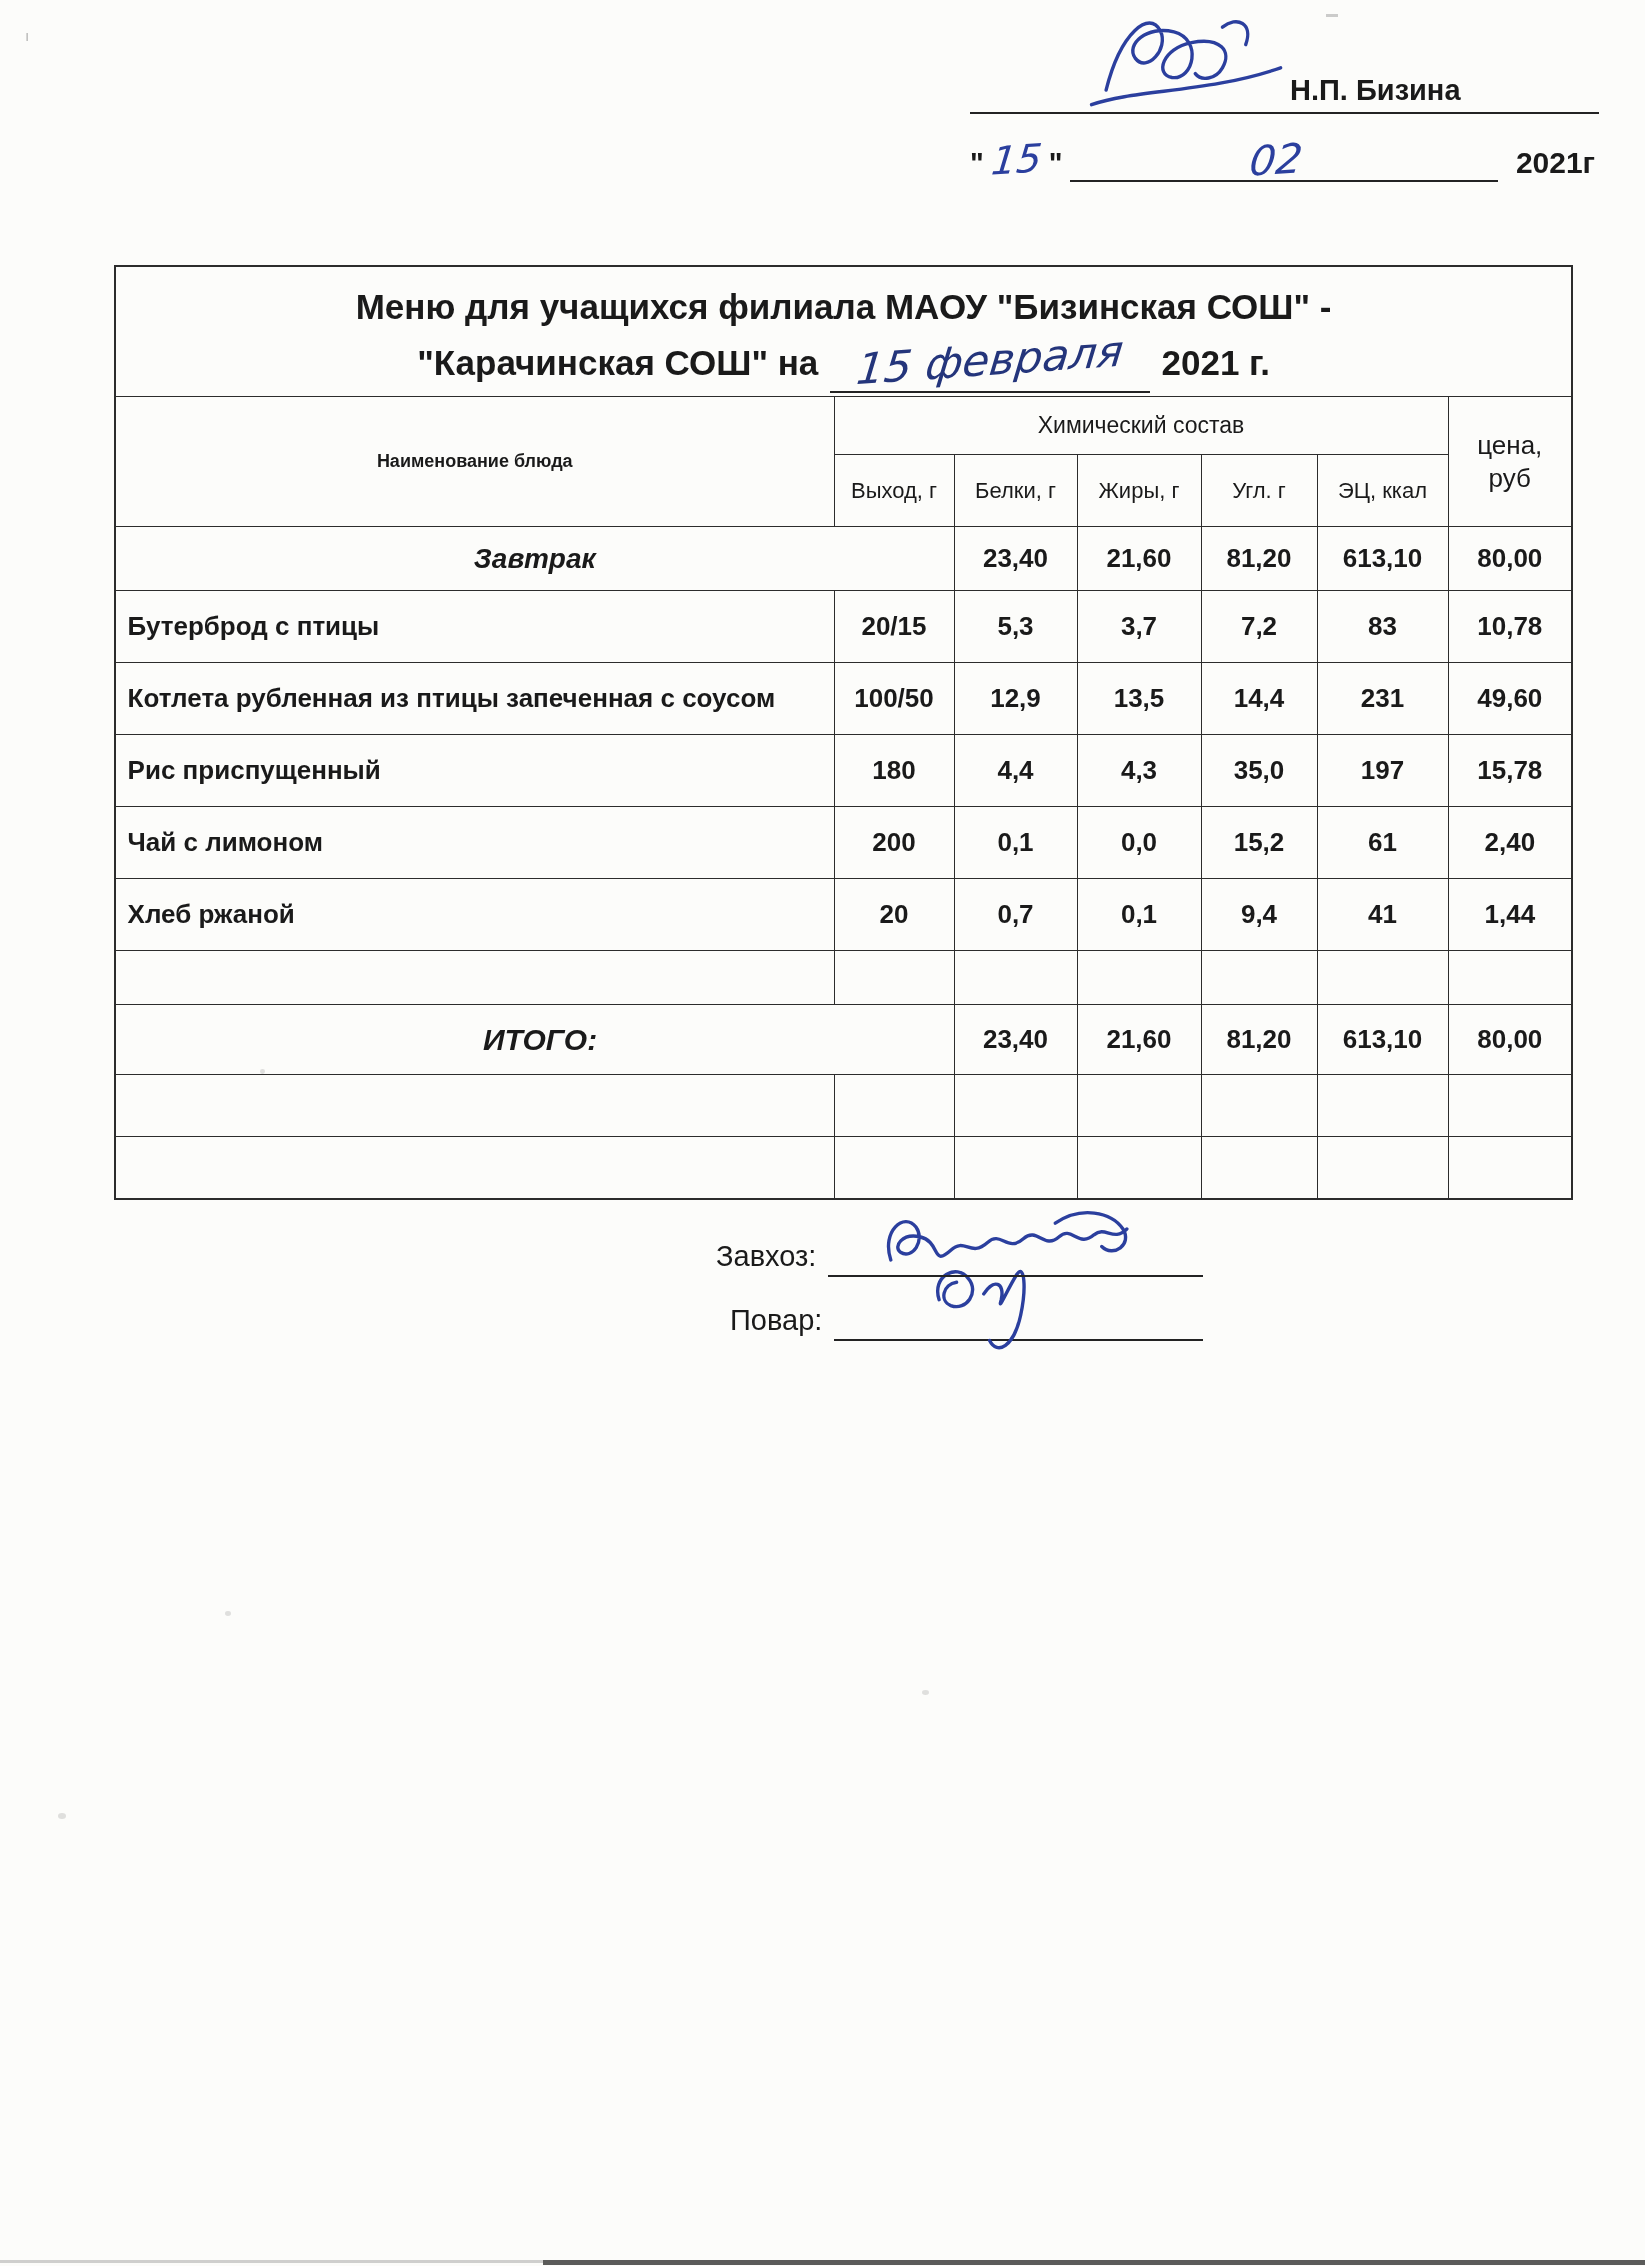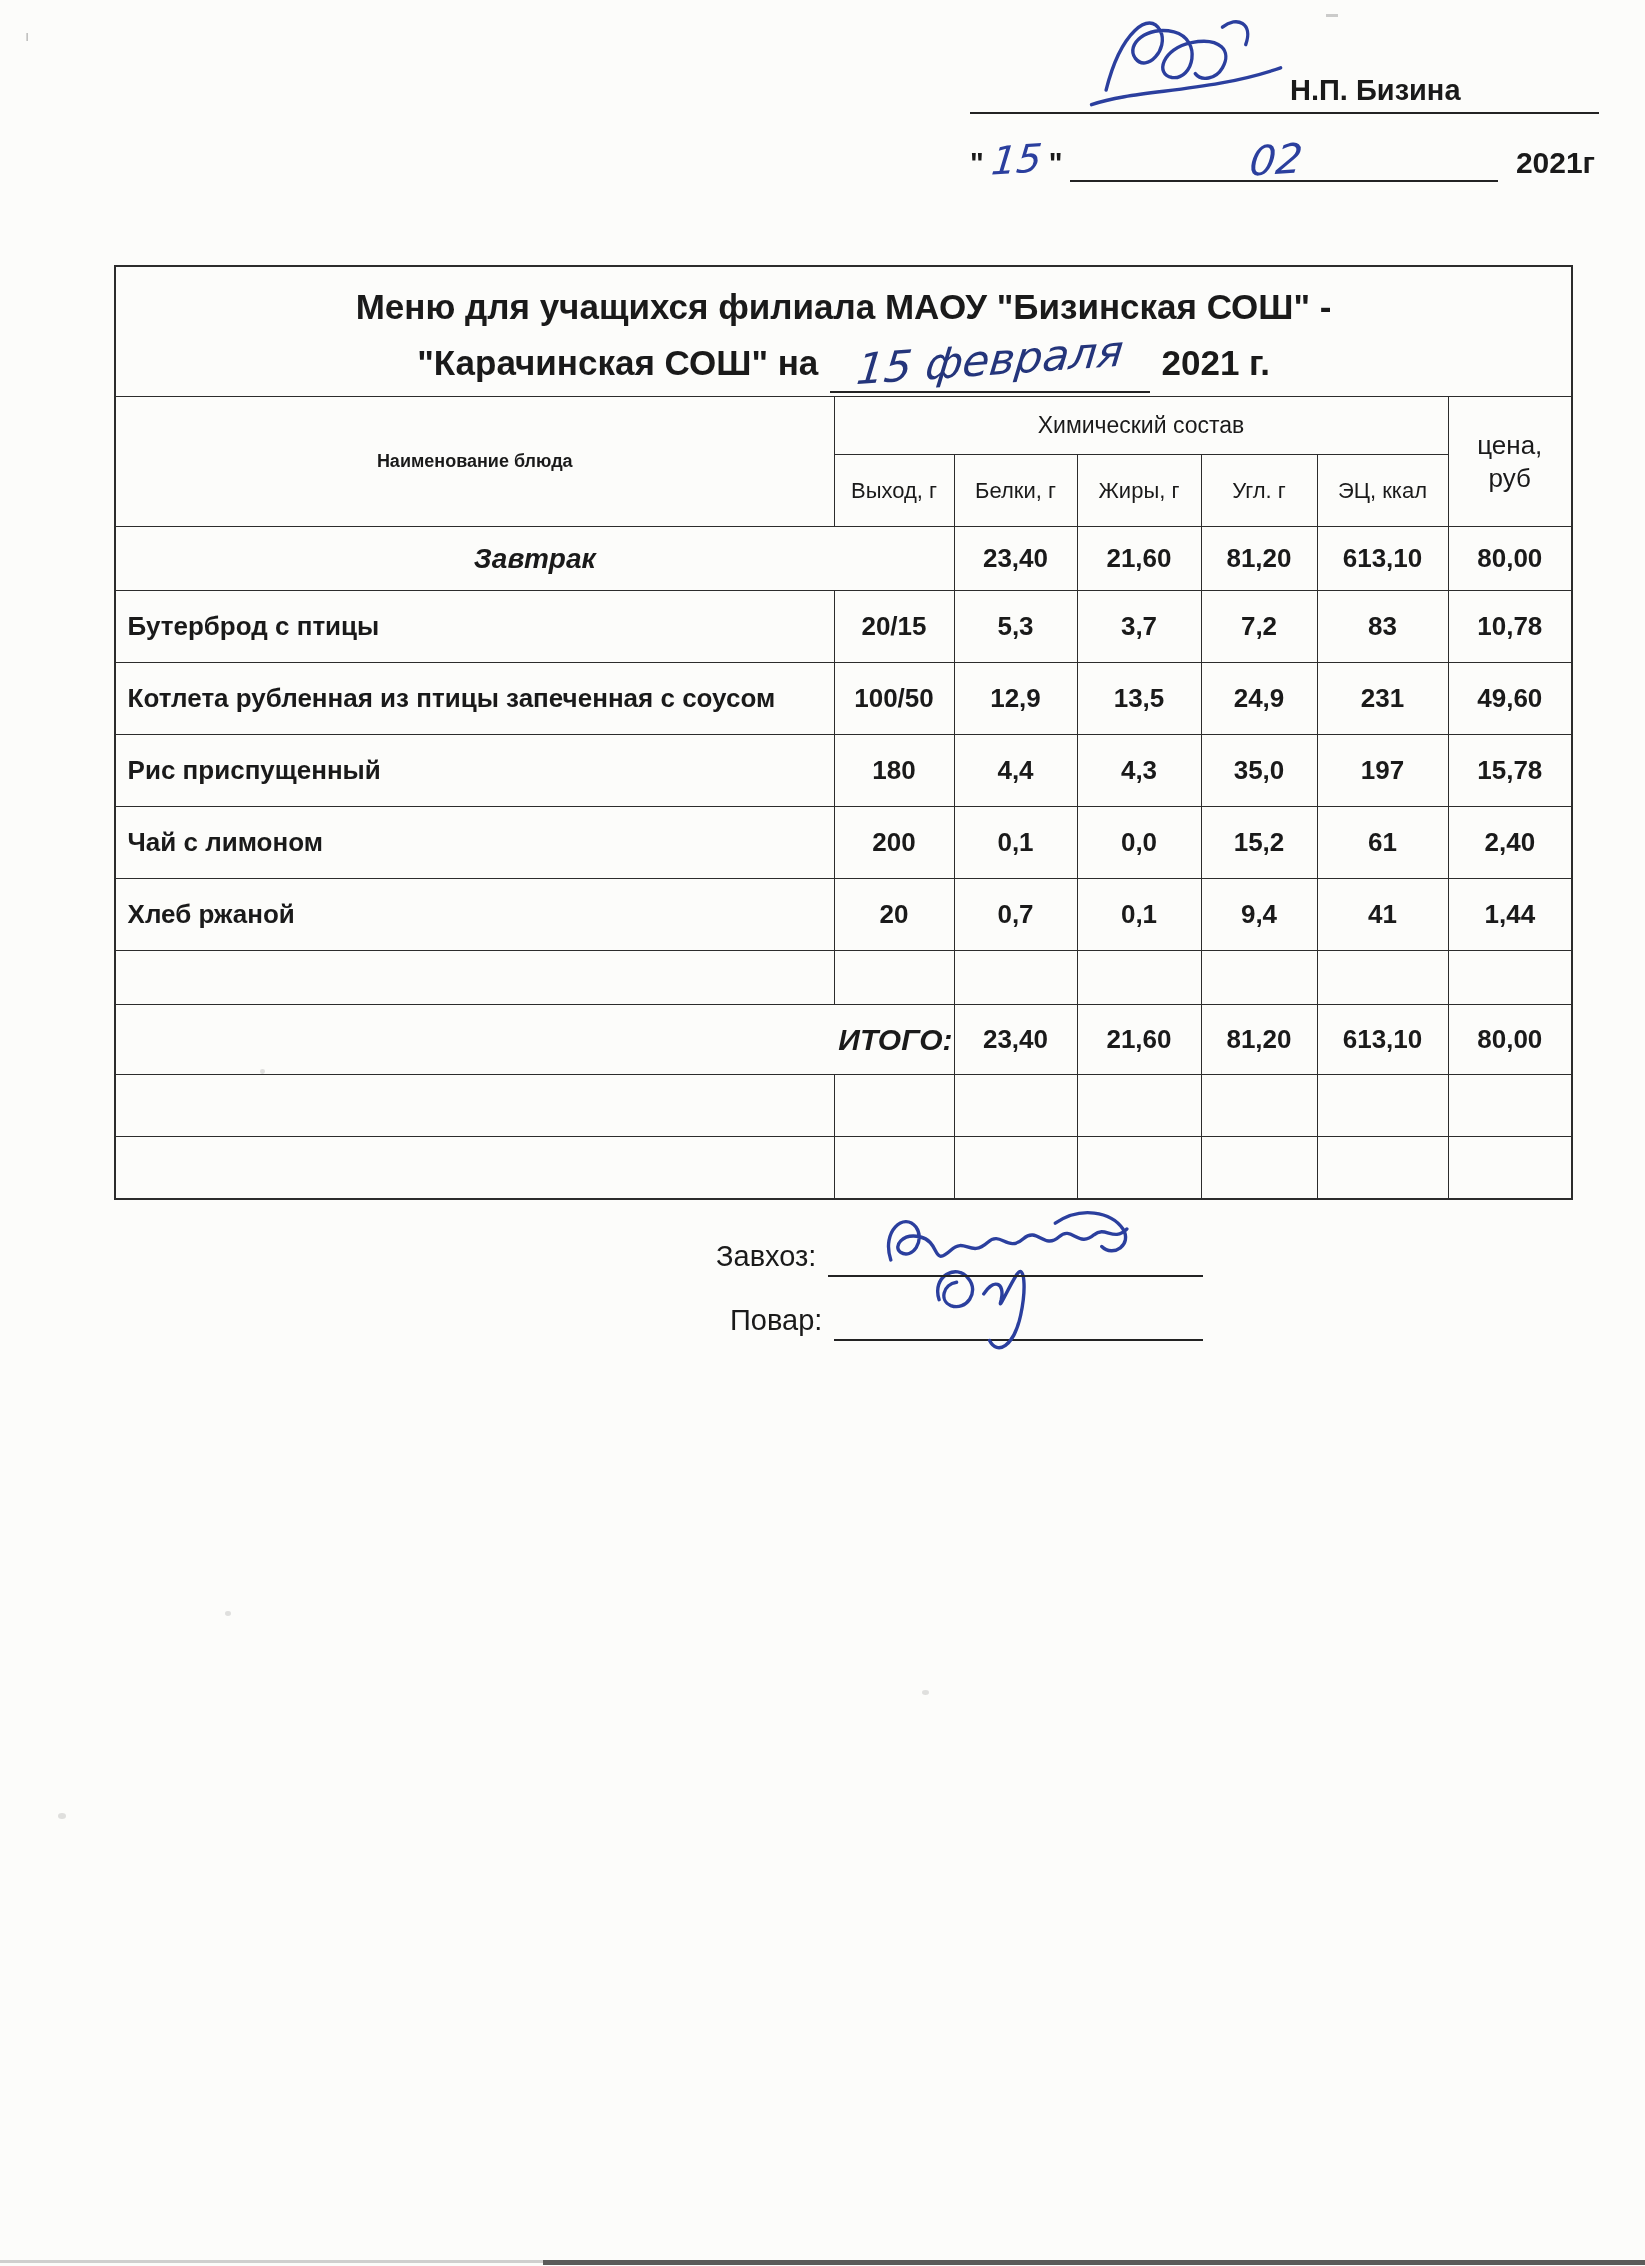--- a/index.html
+++ b/index.html
@@ -35,21 +35,21 @@
   .title-cell{font-weight:bold;font-size:35px;text-align:center;line-height:1.6;padding:11.6px 29px 3.9px 29px;}
   .title-blank{display:inline-block;min-width:320px;border-bottom:2.9px solid #232323;margin:0 11.6px;text-align:center;vertical-align:baseline;}
   .hand-date{font-size:43px;font-weight:normal;color:#24357b;line-height:1;}
   .h-name{font-weight:bold;font-size:18px;text-align:center;}
   .h-chem{font-size:23px;text-align:center;font-weight:normal;}
   .h-sub{font-size:22px;text-align:center;font-weight:normal;}
   .h-price{font-size:26px;text-align:center;font-weight:normal;white-space:pre-line;line-height:1.25;}
   .c-name{font-weight:bold;font-size:26px;text-align:left;padding:0 7.8px 0 11.6px;}
   .c-num{font-weight:bold;font-size:26px;text-align:center;}
   .c-section{font-weight:bold;font-style:italic;font-size:28px;text-align:center;}
-  .c-total{font-weight:bold;font-style:italic;font-size:30px;text-align:right;padding-left:11.6px;margin-left:40px;}
+  .c-total{font-weight:bold;font-style:italic;font-size:30px;text-align:center;padding-left:11.6px;margin-left:40px;}
 
   
   .sign-row{position:absolute;display:flex;align-items:flex-end;}
   .sign-label{font-size:29px;padding-bottom:3.9px;}
   .sig-line{position:relative;border-bottom:2.9px solid #232323;height:54px;margin-left:11.6px;}
   .sig-line svg{position:absolute;}
   .row-zavhoz{top:1221px;left:716px;}
   .row-zavhoz .sig-line{width:375px;}
   .row-povar{top:1285px;left:730px;}
   .row-povar .sig-line{width:369px;}
@@ -137,21 +137,21 @@
           <td class="c-num">3,7</td>
           <td class="c-num">7,2</td>
           <td class="c-num">83</td>
           <td class="c-num">10,78</td>
         </tr>
         <tr style="height:72px">
           <td class="c-name">Котлета рубленная из птицы запеченная с соусом</td>
           <td class="c-num">100/50</td>
           <td class="c-num">12,9</td>
           <td class="c-num">13,5</td>
-          <td class="c-num">24,9</td>
+          <td class="c-num">14,4</td>
           <td class="c-num">231</td>
           <td class="c-num">49,60</td>
         </tr>
         <tr style="height:72px">
           <td class="c-name">Рис приспущенный</td>
           <td class="c-num">180</td>
           <td class="c-num">4,4</td>
           <td class="c-num">4,3</td>
           <td class="c-num">35,0</td>
           <td class="c-num">197</td>

